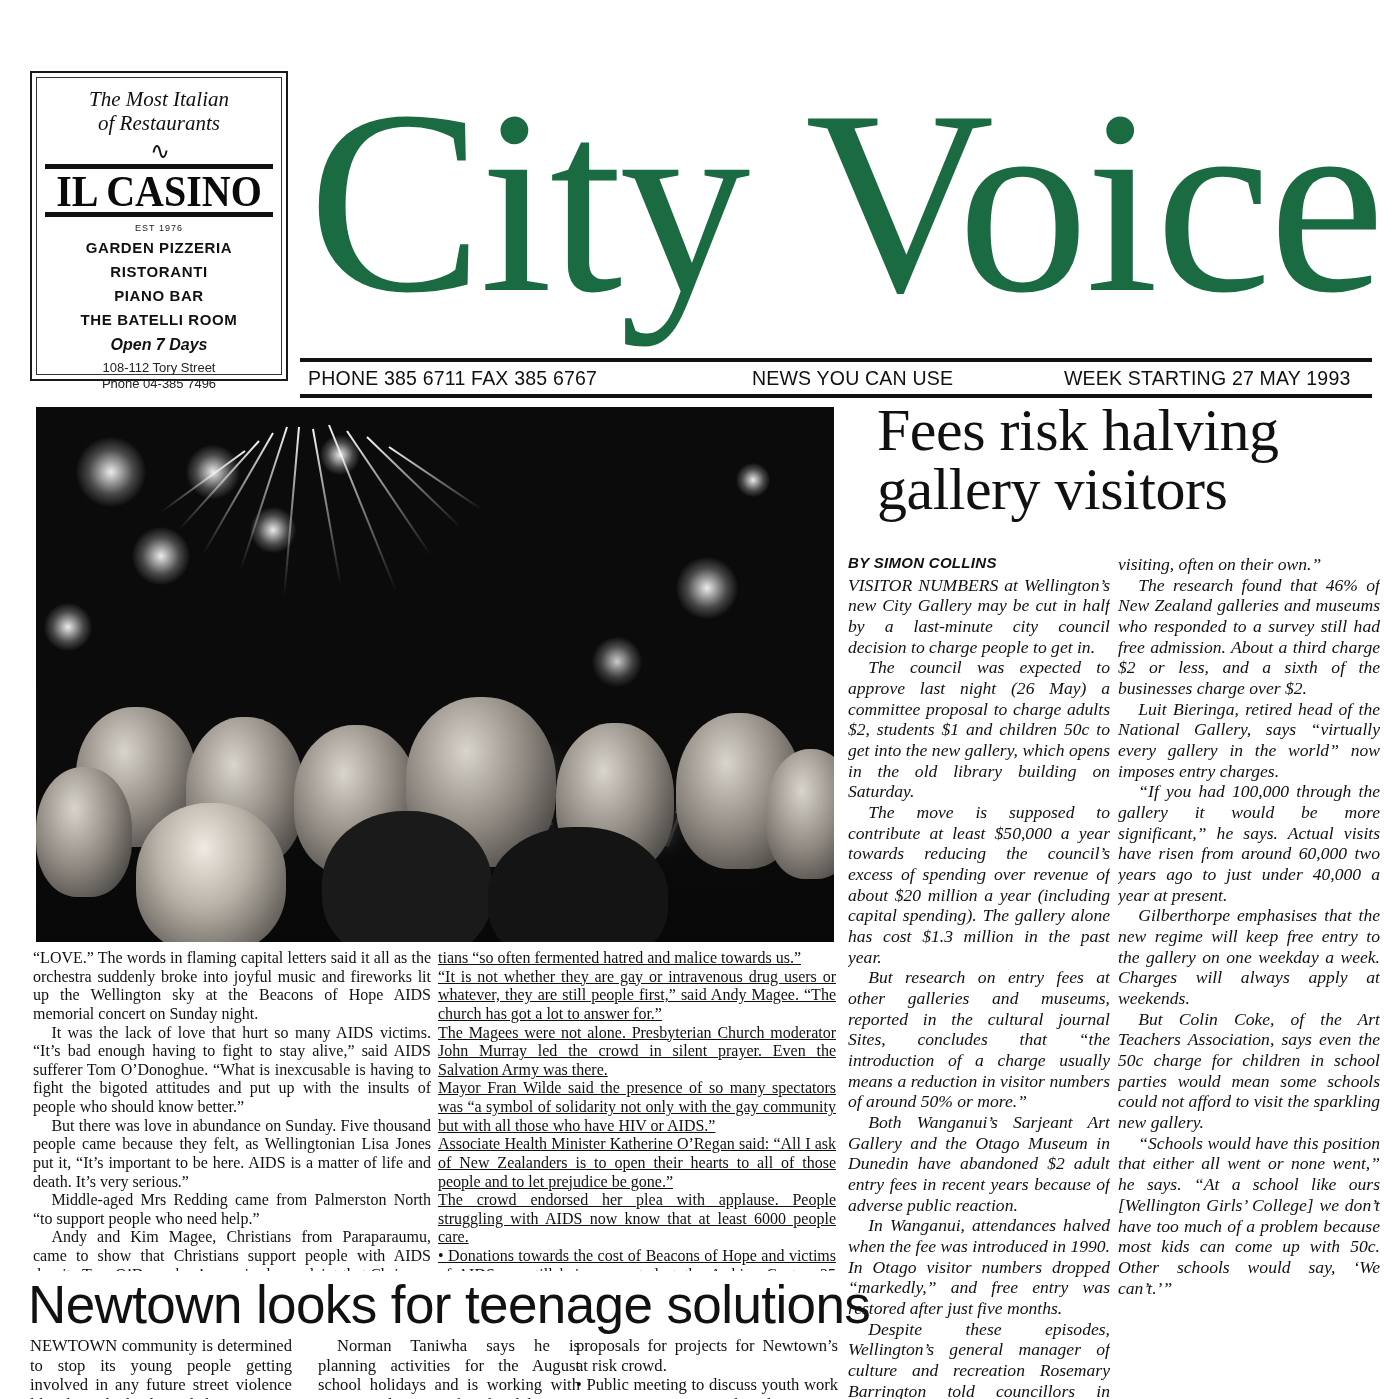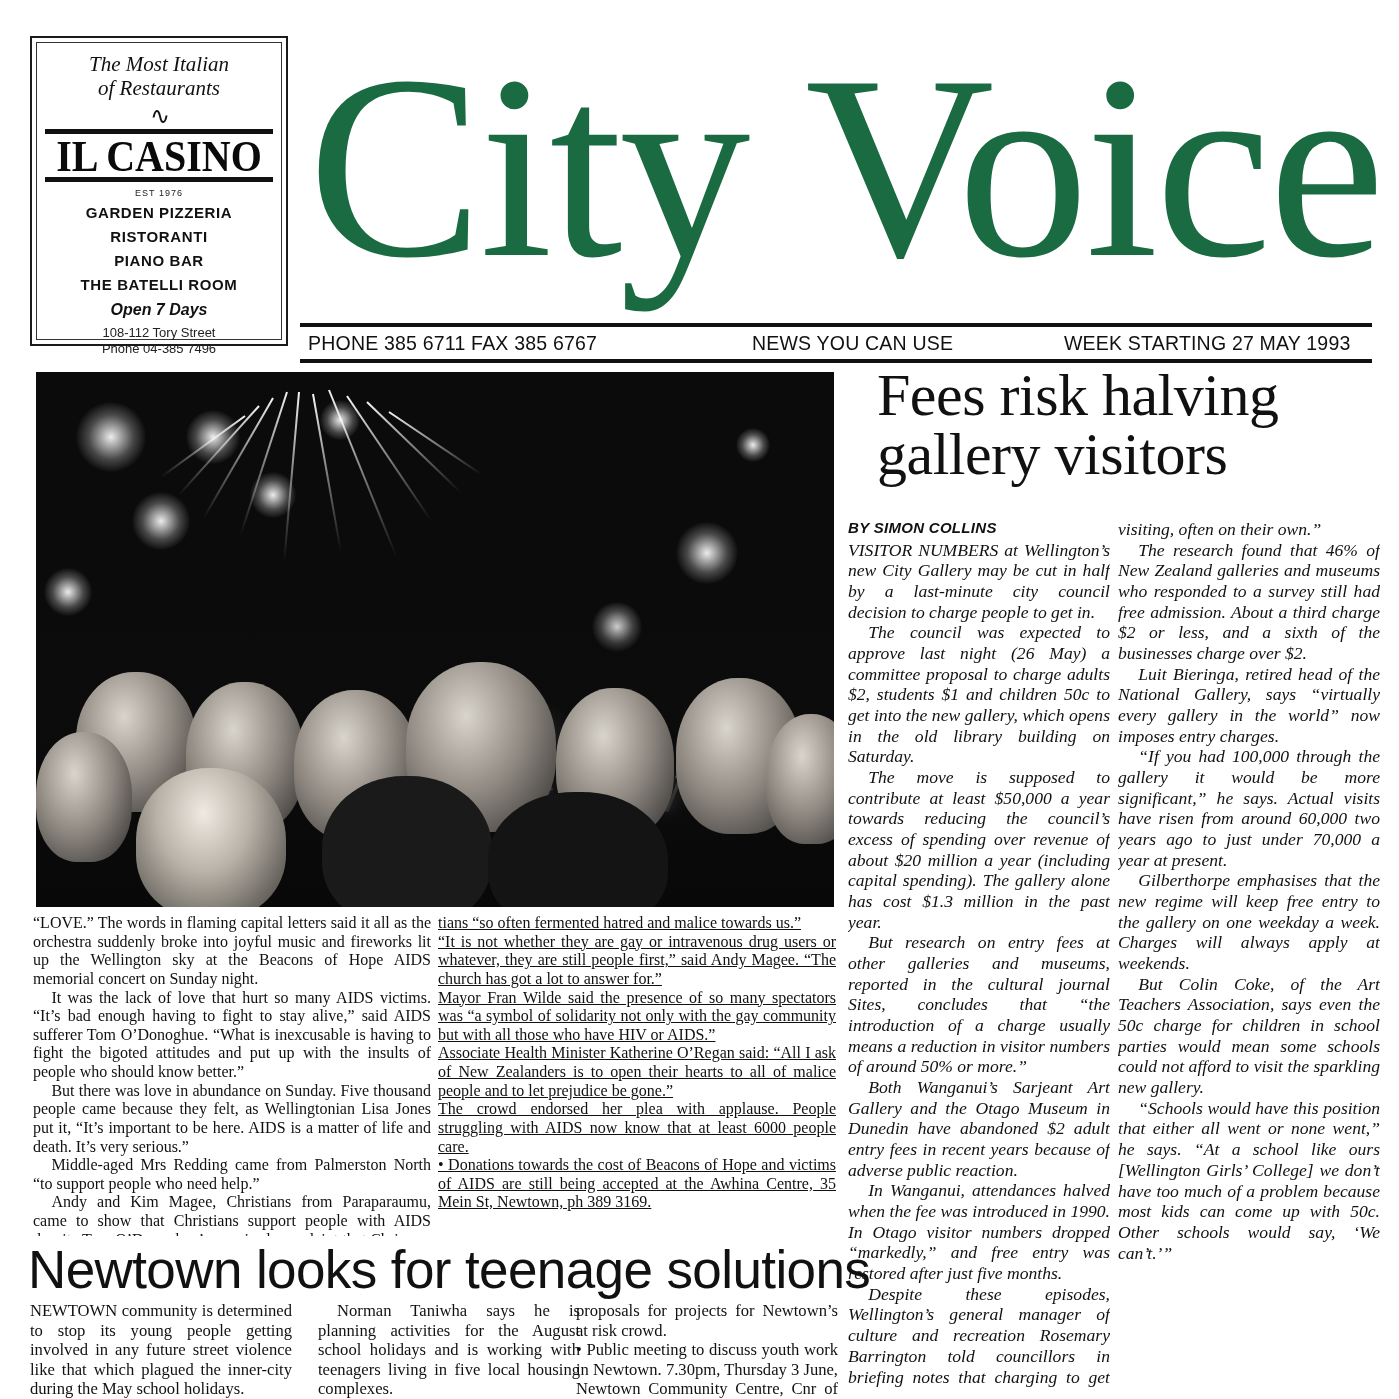--- a/index.html
+++ b/index.html
@@ -7,21 +7,21 @@
     background: #ffffff;
   }
   body {
     width: 1399px; height: 1399px;
     font-family: "Liberation Serif", serif;
     color: #111;
     position: relative;
     overflow: hidden;
   }
 
-  .page { position: relative; width: 1399px; height: 1129px; }
+  .page { position: relative; width: 1399px; height: 1129px; margin-top: 35px; }
 
   
   .masthead {
     position: absolute; left: 0; top: 0;
     width: 1399px; height: 318px;
   }
   .ad-box {
     position: absolute; left: 30px; top: 36px;
     width: 258px; height: 310px;
     border: 2px solid #1a1a1a;
@@ -312,22 +312,23 @@
     <p class="noindent">“LOVE.” The words in flaming capital letters said it all as the orchestra suddenly broke into joyful music and fireworks lit up the Wellington sky at the Beacons of Hope AIDS memorial concert on Sunday night.</p>
     <p>It was the lack of love that hurt so many AIDS victims. “It’s bad enough having to fight to stay alive,” said AIDS sufferer Tom O’Donoghue. “What is inexcusable is having to fight the bigoted attitudes and put up with the insults of people who should know better.”</p>
     <p>But there was love in abundance on Sunday. Five thousand people came because they felt, as Wellingtonian Lisa Jones put it, “It’s important to be here. AIDS is a matter of life and death. It’s very serious.”</p>
     <p>Middle-aged Mrs Redding came from Palmerston North “to support people who need help.”</p>
     <p>Andy and Kim Magee, Christians from Paraparaumu, came to show that Christians support people with AIDS despite Tom O’Donoghue’s agonised complaint that Chris-</p>
   </div>
 
   <div class="col caption-col" style="left:438px; top:914px; height:322px; overflow:hidden;text-decoration:underline;">
     <p class="noindent">tians “so often fermented hatred and malice towards us.”</p>
     <p class="noindent">“It is not whether they are gay or intravenous drug users or whatever, they are still people first,” said Andy Magee. “The church has got a lot to answer for.”</p>
+    <p class="noindent">The Magees were not alone. Presbyterian Church moderator John Murray led the crowd in silent prayer. Even the Salvation Army was there.</p>
     <p class="noindent">Mayor Fran Wilde said the presence of so many spectators was “a symbol of solidarity not only with the gay community but with all those who have HIV or AIDS.”</p>
-    <p class="noindent">Associate Health Minister Katherine O’Regan said: “All I ask of New Zealanders is to open their hearts to all of malice people and to let prejudice be gone.”</p>
+    <p class="noindent">Associate Health Minister Katherine O’Regan said: “All I ask of New Zealanders is to open their hearts to all of those people and to let prejudice be gone.”</p>
     <p class="noindent">The crowd endorsed her plea with applause. People struggling with AIDS now know that at least 6000 people care.</p>
     <p class="bullet">• Donations towards the cost of Beacons of Hope and victims of AIDS are still being accepted at the Awhina Centre, 35 Mein St, Newtown, ph 389 3169.</p>
   </div>
 
   <div class="headline-main">Fees risk halving gallery visitors</div>
 
   <div class="col story-col" style="left:848px; top:519px; height:872px; overflow:hidden;">
     <div class="byline">BY SIMON COLLINS</div>
     <p class="noindent">VISITOR NUMBERS at Wellington’s new City Gallery may be cut in half by a last-minute city council decision to charge people to get in.</p>
     <p>The council was expected to approve last night (26 May) a committee proposal to charge adults $2, students $1 and children 50c to get into the new gallery, which opens in the old library building on Saturday.</p>
@@ -336,21 +337,21 @@
     <p>Both Wanganui’s Sarjeant Art Gallery and the Otago Museum in Dunedin have abandoned $2 adult entry fees in recent years because of adverse public reaction.</p>
     <p>In Wanganui, attendances halved when the fee was introduced in 1990. In Otago visitor numbers dropped “markedly,” and free entry was restored after just five months.</p>
     <p>Despite these episodes, Wellington’s general manager of culture and recreation Rosemary Barrington told councillors in briefing notes that charging to get into galleries and museums elsewhere had “mixed” results.</p>
 
   </div>
 
   <div class="col story-col" style="left:1118px; top:519px; height:872px; overflow:hidden;">
     <p class="noindent">visiting, often on their own.”</p>
     <p>The research found that 46% of New Zealand galleries and museums who responded to a survey still had free admission. About a third charge $2 or less, and a sixth of the businesses charge over $2.</p>
     <p>Luit Bieringa, retired head of the National Gallery, says “virtually every gallery in the world” now imposes entry charges.</p>
-    <p>“If you had 100,000 through the gallery it would be more significant,” he says. Actual visits have risen from around 60,000 two years ago to just under 70,000 a year at present.</p>
+    <p>“If you had 100,000 through the gallery it would be more significant,” he says. Actual visits have risen from around 60,000 two years ago to just under 40,000 a year at present.</p>
     <p>Gilberthorpe emphasises that the new regime will keep free entry to the gallery on one weekday a week. Charges will always apply at weekends.</p>
     <p>But Colin Coke, of the Art Teachers Association, says even the 50c charge for children in school parties would mean some schools could not afford to visit the sparkling new gallery.</p>
     <p>“Schools would have this position that either all went or none went,” he says. “At a school like ours [Wellington Girls’ College] we don’t have too much of a problem because most kids can come up with 50c. Other schools would say, ‘We can’t.’”</p>
 
   </div>
 
   <div class="headline-newtown">Newtown looks for teenage solutions</div>
 
   <div class="col newtown-col" style="left:30px; top:1301px; height:98px; overflow:hidden;">
     <p class="noindent">NEWTOWN community is determined to stop its young people getting involved in any future street violence like that which plagued the inner-city during the May school holidays.</p>

